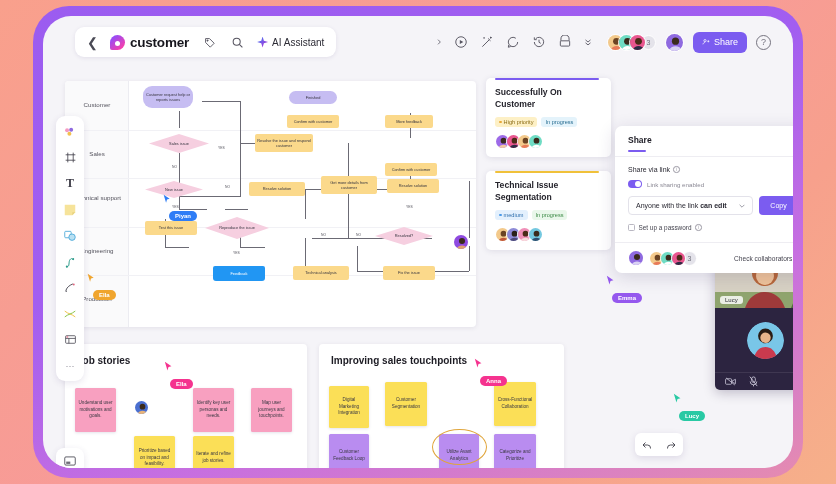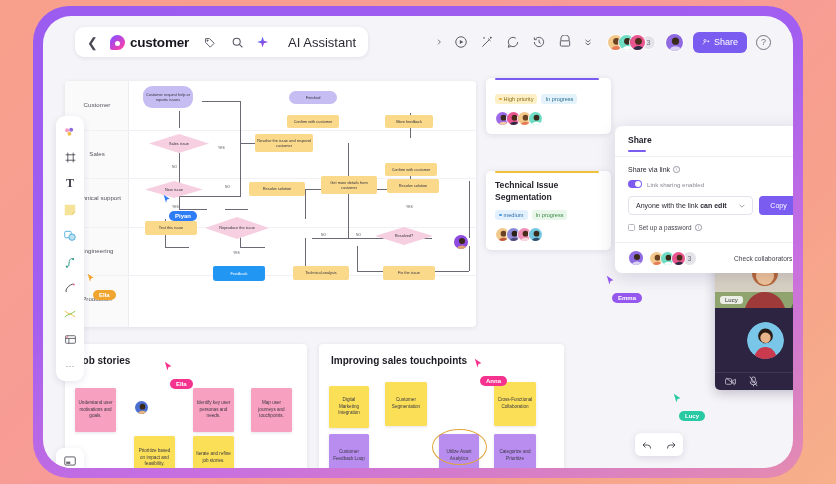--- a/index.html
+++ b/index.html
@@ -35,21 +35,21 @@
   .chev-back{ color:#4a4a55; font-size:13px; line-height:1; cursor:pointer;}
   .brand{ display:flex; align-items:center; gap:5px;}
   .brand-mark{
     width:15px;height:15px;border-radius:50% 50% 50% 2px;
     background:linear-gradient(140deg,#8b4dff 10%,#ff3ea5 90%);
     position:relative;
   }
   .brand-mark:after{content:"";position:absolute;left:5px;top:6px;width:5px;height:5px;border-radius:50%;background:#fff;}
   .brand-name{ font-size:13.5px; font-weight:700; color:#17161d; letter-spacing:-.2px;}
   .tb-ic{ width:16px;height:16px; color:#55535f; display:flex;align-items:center;justify-content:center;cursor:pointer;}
-  .ai-chip{ display:flex;align-items:center;gap:20px;font-size:13px;color:#2c2b35;cursor:pointer;}
+  .ai-chip{ display:flex;align-items:center;gap:4px;font-size:10px;color:#2c2b35;cursor:pointer;}
   .ai-spark{width:11px;height:11px;background:linear-gradient(135deg,#3b82f6,#c026d3);
     clip-path:polygon(50% 0,62% 38%,100% 50%,62% 62%,50% 100%,38% 62%,0 50%,38% 38%);}
 
   .tb-right{
     margin-left:auto; margin-right:22px; height:30px;
     display:flex; align-items:center; gap:9px;
   }
   .tb-right .tb-ic{ width:17px;height:17px;}
   .avatar-stack{ display:flex; align-items:center; margin-left:4px;}
   .avatar-stack .av{ margin-left:-6px; border:1.6px solid #fff;}
@@ -467,20 +467,21 @@
           <svg width="16" height="16" viewBox="0 0 20 20">
               <rect width="20" height="20" fill="#8f4ae0"></rect>
               <circle cx="10" cy="7.6" r="3.8" fill="#3a2a1c"></circle>
               <path d="M2 20c1.3-5 4.6-7 8-7s6.7 2 8 7z" fill="#e0a36f"></path>
             </svg>
         </span>
       </div>
 
       <div class="task-card" style="left:443px;top:10px;">
         <div style="position:absolute;left:9px;top:0;width:104px;height:2.4px;border-radius:2px;background:#7b5cf0"></div>
+        <div class="tc-title">Successfully On Customer</div>
         <div class="tc-badges">
           <span class="badge" style="background:#fdf0c6;color:#8b6b15">
             <span class="bdot" style="background:#e8a93a"></span>
             <span>High priority</span>
           </span>
           <span class="badge" style="background:#e4f3fb;color:#2a6f93">
             <span>In progress</span>
           </span>
         </div>
         <div class="tc-avs">

